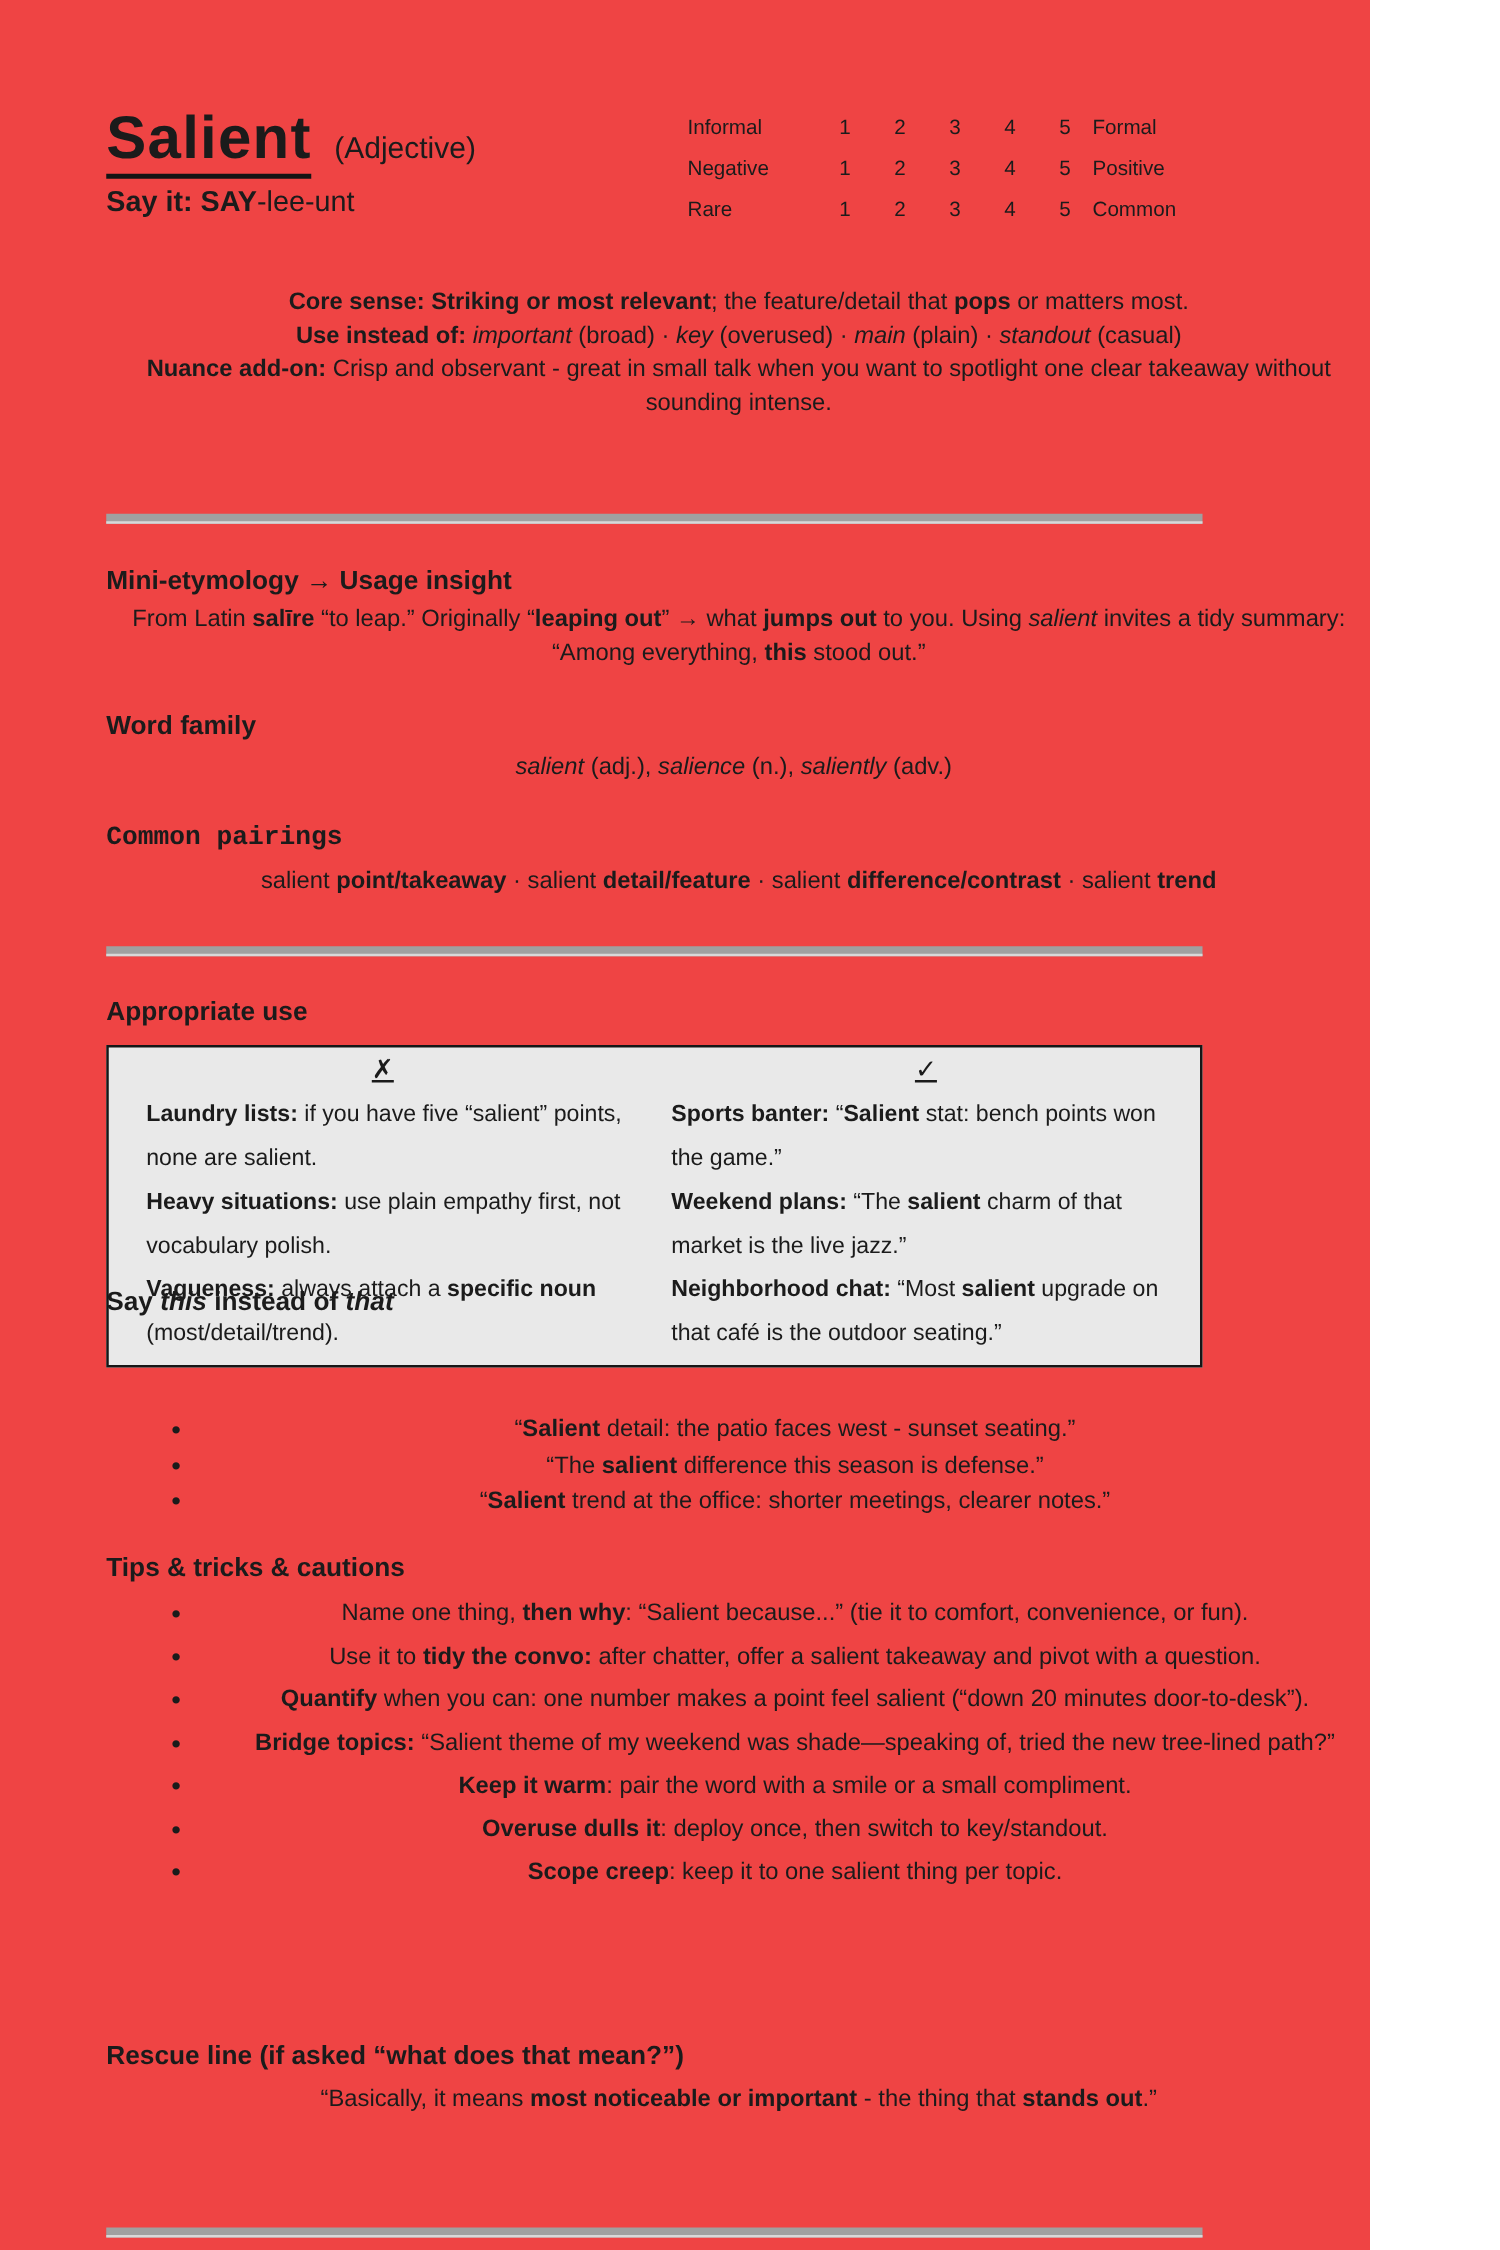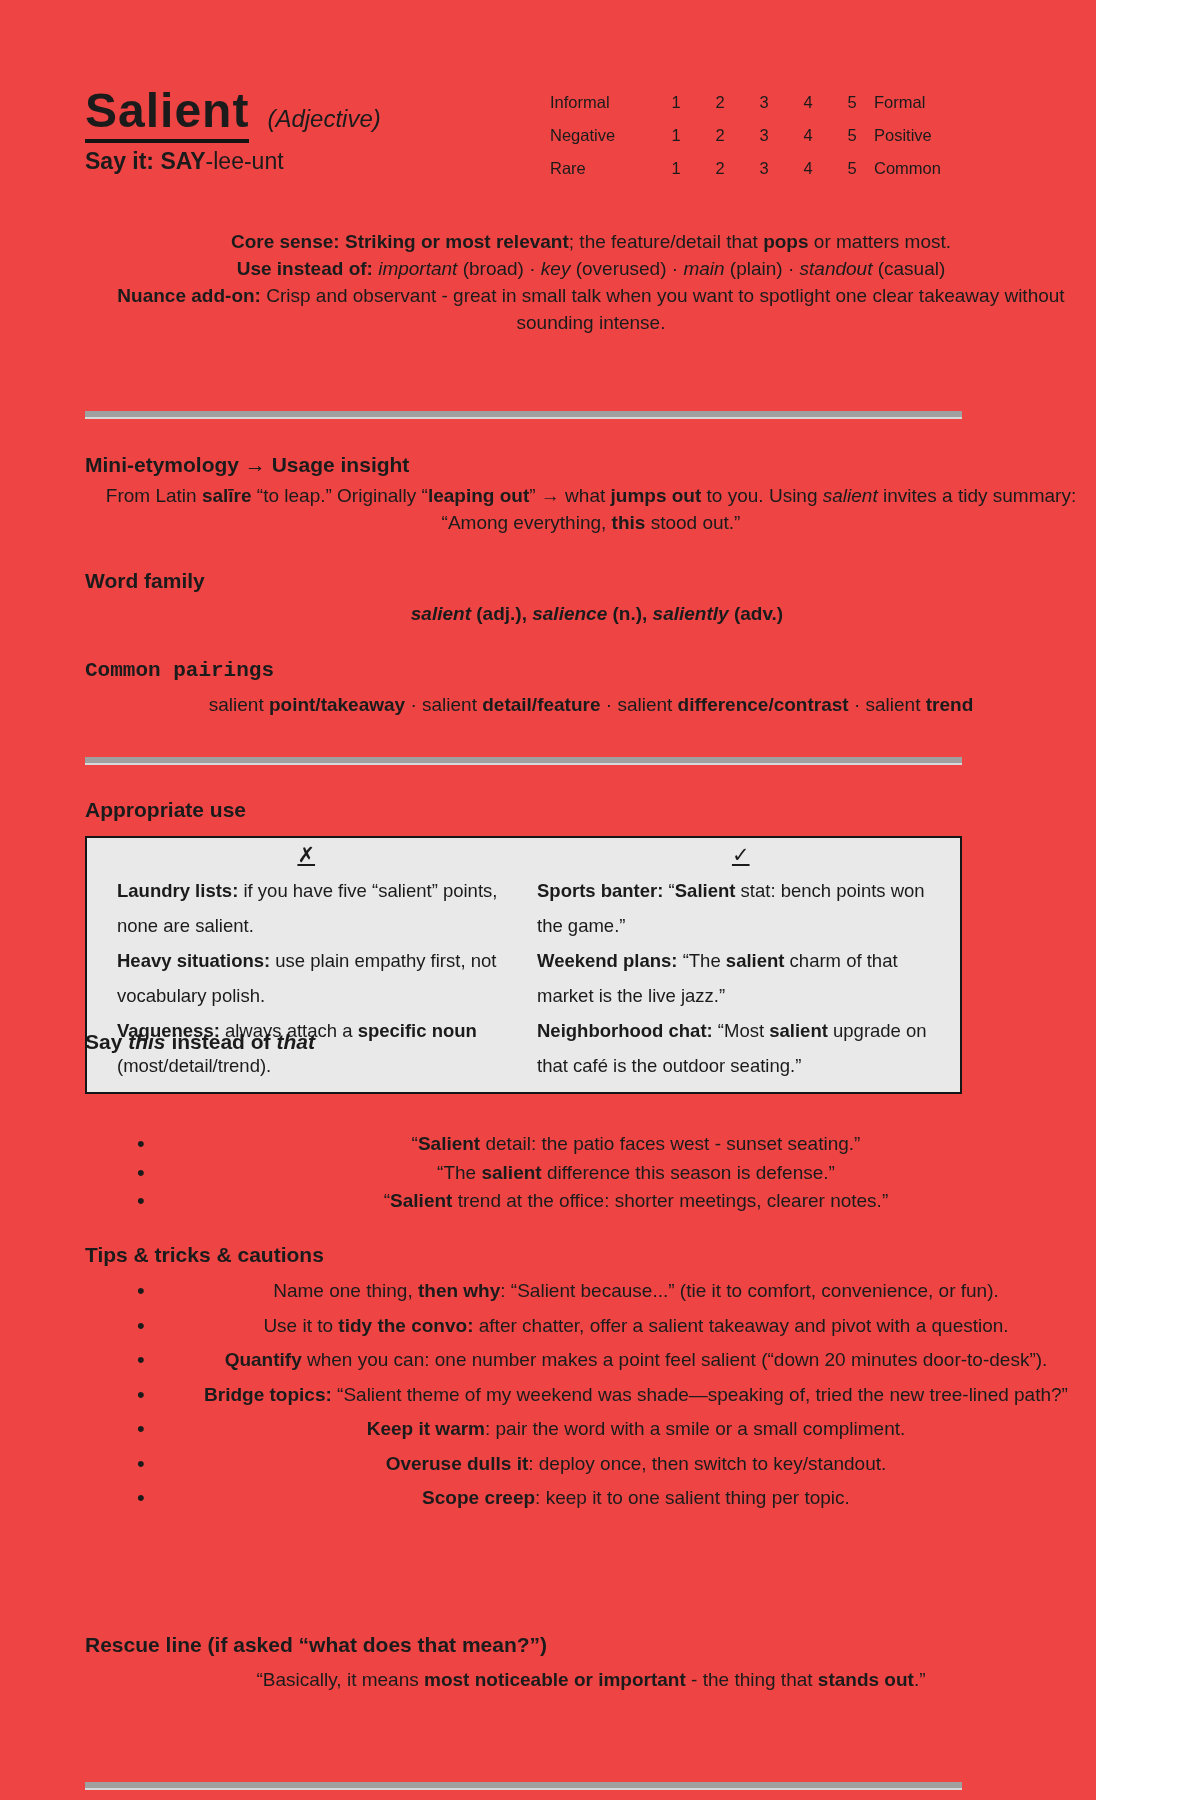--- a/index.html
+++ b/index.html
@@ -11,21 +11,21 @@
   .abs{position:absolute;}
   .b{font-weight:700;}
   .i{font-style:italic;}
 
   
   .title-row{left:85px; top:86px; display:flex; align-items:baseline; gap:18px;}
   .word-title{
     font-size:48px; font-weight:700; letter-spacing:1px;
     border-bottom:4px solid #141414; padding-bottom:3px; line-height:1.05;
   }
-  .pos{font-size:24px; font-style:italic; color:#1b1b1b;}
+  .pos{font-size:24px; color:#1b1b1b;}
   .say-line{left:85px; top:146px; font-size:23px; line-height:30px;}
 
   
   .scale{left:550px; top:86px; width:560px; font-size:16.5px;}
   .scale-row{display:grid; grid-template-columns:104px 44px 44px 44px 44px 44px auto; height:33px; align-items:center;}
   .scale-num{text-align:center;}
 
   
   .body-txt{font-size:19px; line-height:27px;text-align:center;}
   .h{font-size:21px; font-weight:700; line-height:26px;}
@@ -102,21 +102,21 @@
     <div><span class="b">Use instead of: </span><span class="i">important</span><span> (broad) · </span><span class="i">key</span><span> (overused) · </span><span class="i">main</span><span> (plain) · </span><span class="i">standout</span><span> (casual)</span></div>
     <div><span class="b">Nuance add-on: </span><span>Crisp and observant - great in small talk when you want to spotlight one clear takeaway without sounding intense.</span></div>
   </div>
 
   <div class="abs divider" style="top:411px;"></div>
 
   <div class="abs h" style="left:85px; top:452px;">Mini-etymology → Usage insight</div>
   <div class="abs body-txt" style="left:85px; top:482px; width:1012px;"><span>From Latin </span><span class="b">salīre</span><span> “to leap.” Originally “</span><span class="b">leaping out</span><span>” → what </span><span class="b">jumps out</span><span> to you. Using </span><span class="i">salient</span><span> invites a tidy summary: “Among everything, </span><span class="b">this</span><span> stood out.”</span></div>
 
   <div class="abs h" style="left:85px; top:568px;">Word family</div>
-  <div class="abs body-txt" style="left:91px; top:600px; width:1012px;font-weight:bold;"><span class="i">salient</span><span> (adj.), </span><span class="i">salience</span><span> (n.), </span><span class="i">saliently</span><span> (adv.)</span></div>
+  <div class="abs body-txt" style="left:81px; top:600px; width:1012px;"><span class="i">salient</span><span> (adj.), </span><span class="i">salience</span><span> (n.), </span><span class="i">saliently</span><span> (adv.)</span></div>
 
   <div class="abs h" style="left:85px; top:658px;font-family:Liberation Mono, monospace;">Common pairings</div>
   <div class="abs body-txt" style="left:85px; top:691px; width:1012px;"><span>salient </span><span class="b">point/takeaway</span><span> · salient </span><span class="b">detail/feature</span><span> · salient </span><span class="b">difference/contrast</span><span> · salient </span><span class="b">trend</span></div>
 
   <div class="abs divider" style="top:757px;"></div>
 
   <div class="abs h" style="left:85px; top:797px;">Appropriate use</div>
   <div class="abs usage-table">
     <div class="usage-head">
       <span>✗</span>

